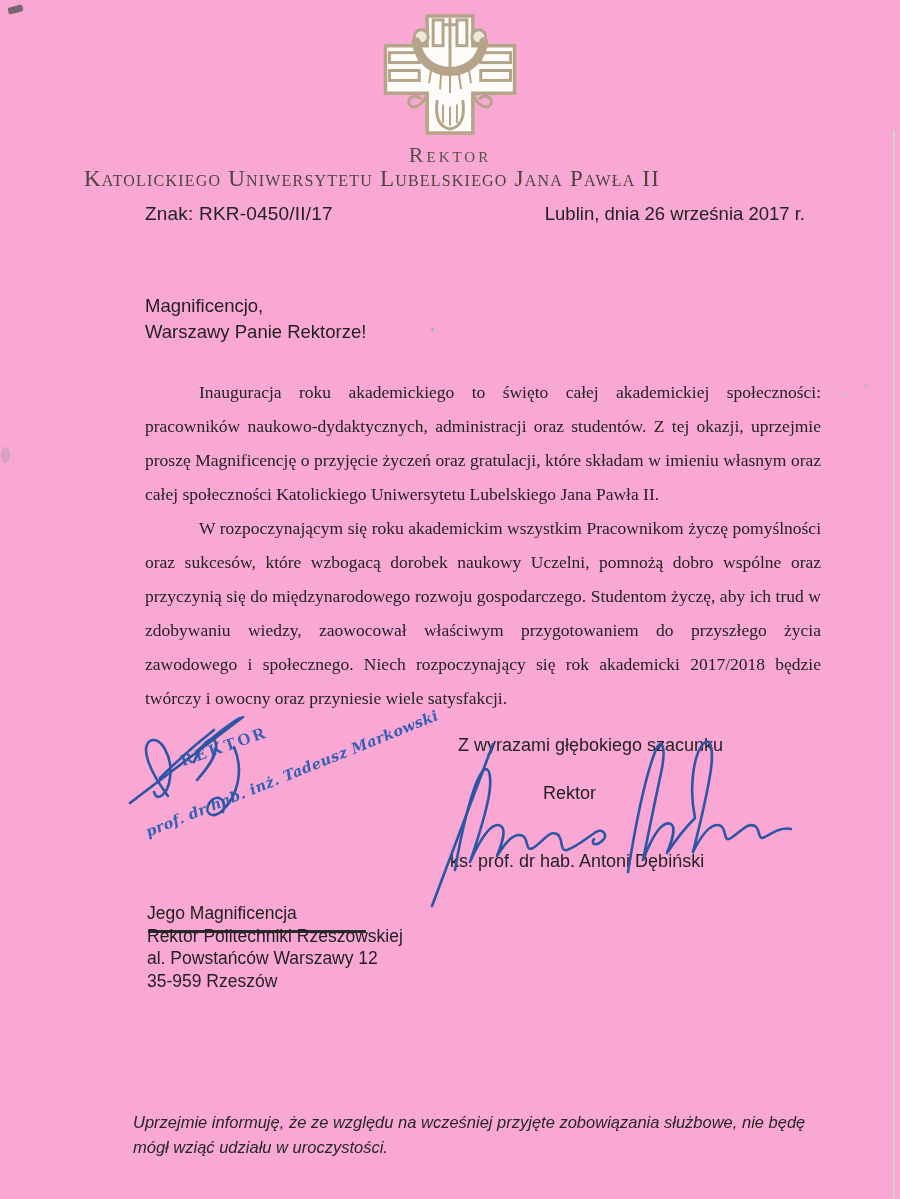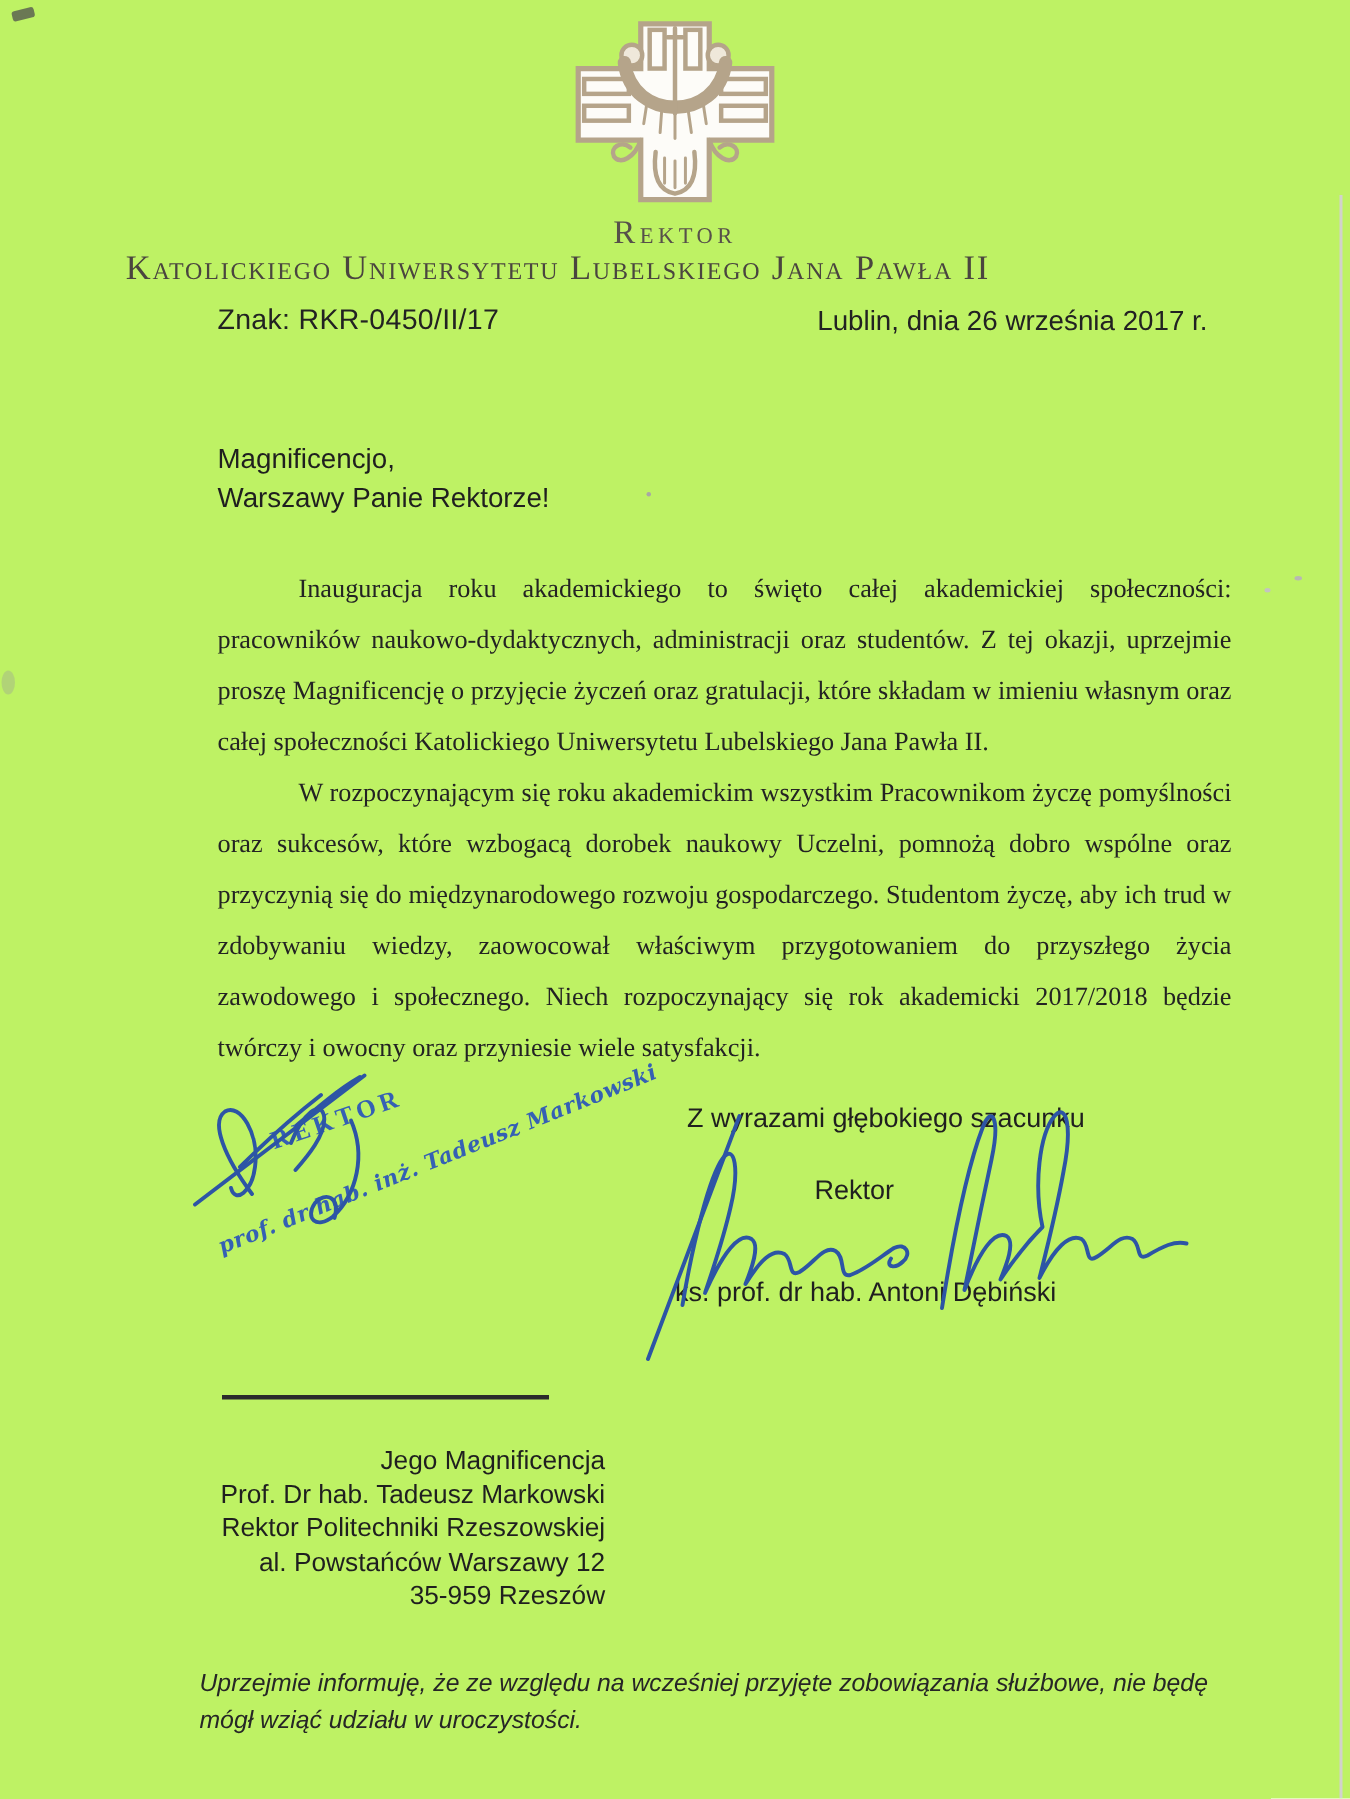--- a/index.html
+++ b/index.html
@@ -1,19 +1,19 @@
 <!DOCTYPE html>
 <html lang="pl"><head>
 <meta charset="utf-8">
 <style>
   html,body{margin:0;padding:0;background:#ffffff;}
   .page{
     position:relative;
     width:900px;height:1199px;
-    background:#bef264;
+    background:#f9a8d4;
     overflow:hidden;
     font-family:"Liberation Sans",sans-serif;
     color:#262626;
   }
   
   .emblem-wrap{
     position:absolute;left:0;top:6px;width:900px;
     display:flex;justify-content:center;
   }
   .letterhead-title{
@@ -73,22 +73,22 @@
     transform:rotate(-22deg);transform-origin:left top;
   }
   
   .sig-overlay{position:absolute;left:110px;top:700px;width:700px;height:215px;}
   
   .divider{
     position:absolute;left:148px;top:930px;width:218px;height:2.5px;
     background:#2b2b2b;
   }
   .recipient{
-    position:absolute;left:147px;top:962px;
-    font-size:17.5px;line-height:22.5px;color:#1f1f1f;text-align:right;
+    position:absolute;left:147px;top:902px;
+    font-size:17.5px;line-height:22.5px;color:#1f1f1f;
   }
   
   .footnote{
     position:absolute;left:133px;top:1110px;width:690px;
     font-style:italic;font-size:16.5px;line-height:25px;color:#262626;
   }
   
   .scan-edge{
     position:absolute;left:893px;top:130px;width:2px;height:1069px;
     background:#d2d2cc;
@@ -178,21 +178,20 @@
                C543 134 553 120 561 124 C567 128 561 143 557 153
                C567 138 577 126 585 118 C579 90 583 56 593 44 C601 35 605 51 599 81 C594 109 587 136 583 152
                C593 132 603 122 611 126 C617 130 613 143 621 138
                C631 132 637 122 645 126 C651 130 647 141 655 137 C665 131 673 127 681 129"></path>
     </g>
   </svg>
 
   <div class="divider"></div>
   <div class="recipient">
     <div>Jego Magnificencja</div>
-    <div>Prof. Dr hab. Tadeusz Markowski</div>
     <div>Rektor Politechniki Rzeszowskiej</div>
     <div>al. Powstańców Warszawy 12</div>
     <div>35-959 Rzeszów</div>
   </div>
 
   <div class="footnote">Uprzejmie informuję, że ze względu na wcześniej przyjęte zobowiązania służbowe, nie będę mógł wziąć udziału w uroczystości.</div>
 
   <div class="scan-edge"></div>
   <div class="speck-a"></div>
   <div class="speck-b"></div>

